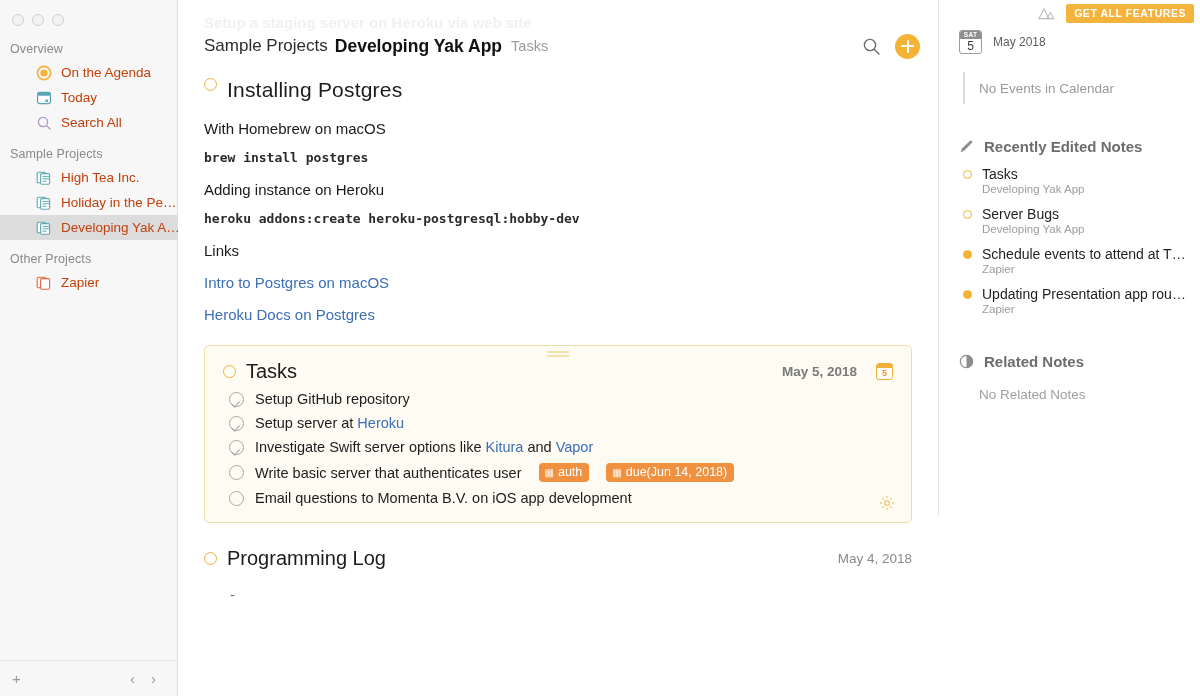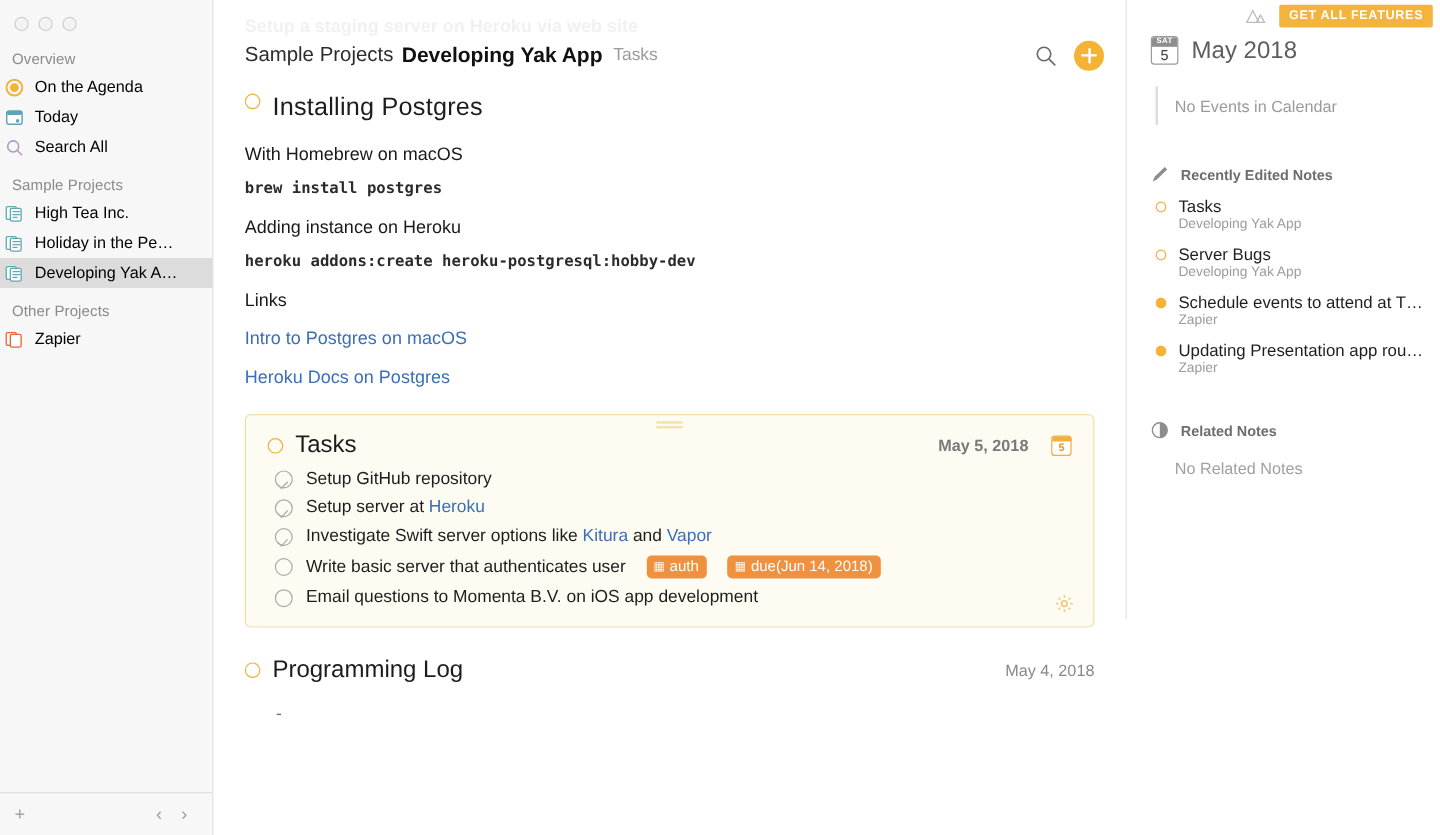--- a/index.html
+++ b/index.html
@@ -20,21 +20,21 @@
     position: relative;
     flex: 0 0 178px;
   }
   .traffic { display: flex; gap: 8px; padding: 9px 0 0 12px; height: 30px; align-items: center; }
   .tl { width: 12px; height: 12px; border-radius: 50%; border: 1px solid #cfcfcf; background: #f3f3f3; }
   .sb-section {
     font-size: 12.5px; color: #8a8a8a; padding: 12px 0 4px 10px; letter-spacing: .1px;
   }
   .sb-item {
     display: flex; align-items: center; gap: 9px;
-    height: 25px; padding-left: 4px; font-size: 13.5px; color: #000000;
+    height: 25px; padding-left: 36px; font-size: 13.5px; color: #c2410c;
     white-space: nowrap;
   }
   .sb-item.sel { background: #dcdcdc; }
   .sb-ico { width: 16px; height: 16px; flex: 0 0 16px; display: block; }
   .sb-bottom {
     position: absolute; left: 0; bottom: 0; width: 178px; height: 36px;
     border-top: 1px solid #e2e2e2;
     display: flex; align-items: center; justify-content: space-between;
     padding: 0 10px 0 12px;
   }
@@ -158,27 +158,27 @@
   }
   .cal-ico .top {
     position: absolute; left: 0; right: 0; top: 0; height: 8px; background: #8e8e8e;
     color: #fff; font-size: 6.5px; font-weight: bold; text-align: center; line-height: 8px;
     letter-spacing: .3px;
   }
   .cal-ico .day {
     position: absolute; left: 0; right: 0; top: 8px; bottom: 0;
     font-size: 12px; color: #3c3c3c; text-align: center; line-height: 15px;
   }
-  .cal-month { font-size: 20px; color: #5d5d5d; }
+  .cal-month { font-size: 12px; color: #5d5d5d; }
   .empty-note {
     margin: 18px 0 0 24px; padding-left: 14px; border-left: 2px solid #dcdcdc;
     font-size: 13.5px; color: #9a9a9a; height: 32px; display: flex; align-items: center;
   }
   .panel-head { display: flex; align-items: center; gap: 10px; padding: 0 0 0 20px; }
-  .panel-head .ph-t { font-size: 12px; color: #6d6d6d; font-weight: bold; }
+  .panel-head .ph-t { font-size: 15px; color: #6d6d6d; font-weight: bold; }
   .rn-item { padding: 11px 14px 0 24px; }
   .rn-row { display: flex; align-items: center; gap: 10px; }
   .rn-dot { width: 9px; height: 9px; border-radius: 50%; border: 1.4px solid #f0b03c; flex: 0 0 9px; }
   .rn-dot.full { background: #f5b335; border-color: #f5b335; }
   .rn-title { font-size: 14px; color: #1f1f1f; white-space: nowrap; overflow: hidden; }
   .rn-sub { font-size: 11.5px; color: #9c9c9c; padding-left: 19px; padding-top: 1px; }
   .no-rel { font-size: 13.5px; color: #a0a0a0; padding: 17px 0 0 40px; }
 </style>
 </head>
 <body>

